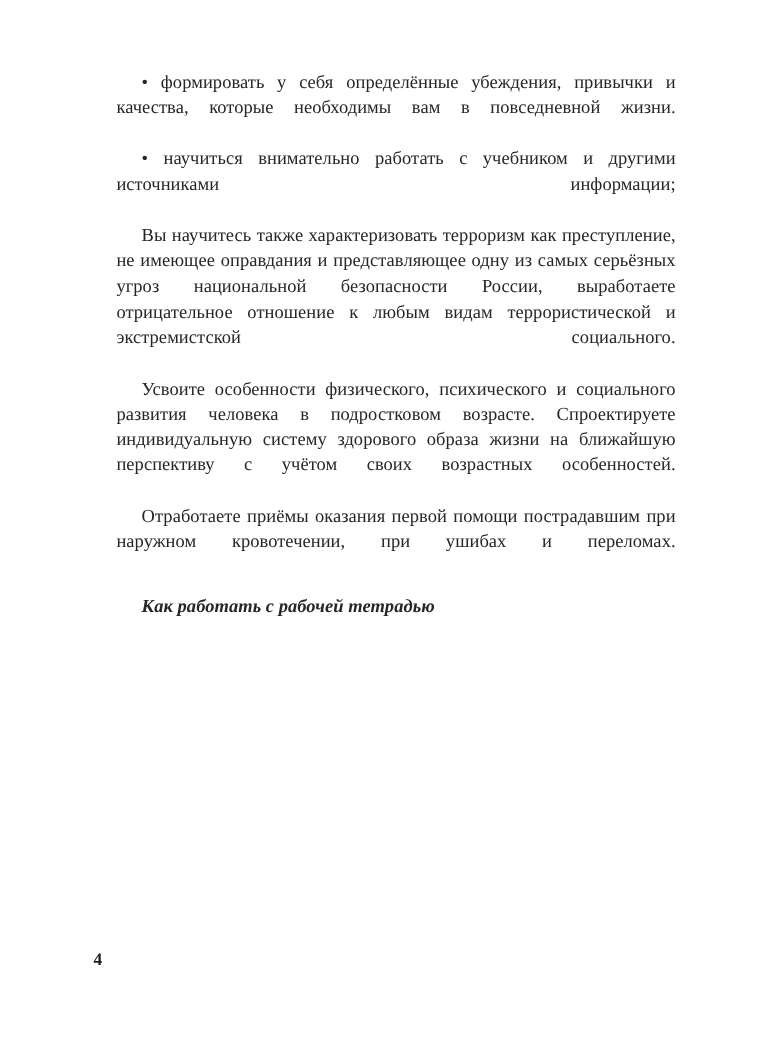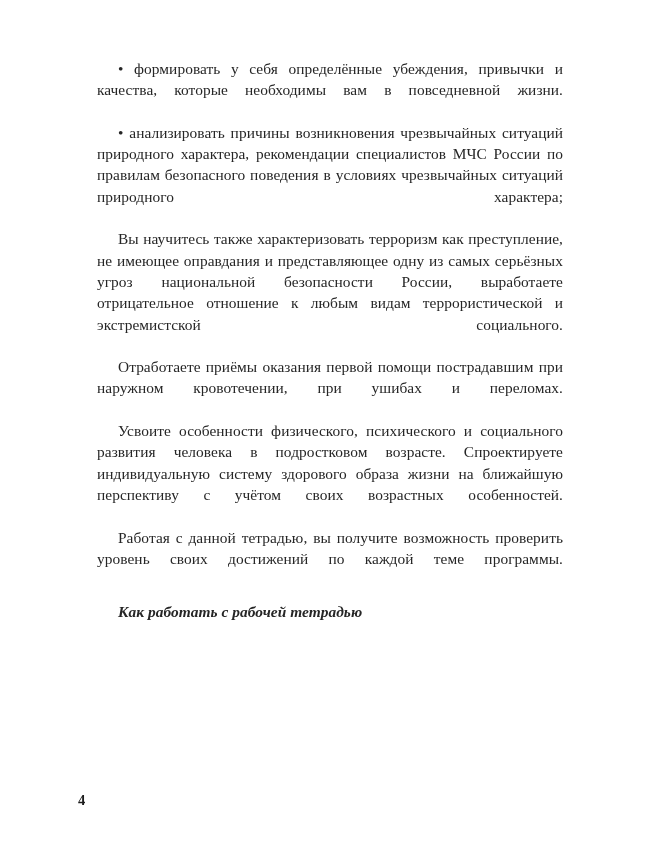--- a/index.html
+++ b/index.html
@@ -76,24 +76,23 @@
   }
 </style>
 </head>
 <body>
 
 <div class="page">
 
   <div class="text-column">
 
   <p class="para bullet">• формировать у себя определённые убеждения, привычки и качества, которые необходимы вам в повседневной жизни.</p>
-      <p class="para bullet">• анализировать причины возникновения чрезвычайных ситуаций природного характера, рекомендации специалистов МЧС России по правилам безопасного поведения в условиях чрезвычайных ситуаций природного характера;</p>
+      <p class="para bullet">• научиться внимательно работать с учебником и другими источниками информации;</p>
       <p class="para">Вы научитесь также характеризовать терроризм как преступление, не имеющее оправдания и представляющее одну из самых серьёзных угроз национальной безопасности России, выработаете отрицательное отношение к любым видам террористической и экстремистской социального.</p>
+      <p class="para">Усвоите особенности физического, психического и социального развития человека в подростковом возрасте. Спроектируете индивидуальную систему здорового образа жизни на ближайшую перспективу с учётом своих возрастных особенностей.</p>
       <p class="para">Отработаете приёмы оказания первой помощи пострадавшим при наружном кровотечении, при ушибах и переломах.</p>
-      <p class="para">Усвоите особенности физического, психического и социального развития человека в подростковом возрасте. Спроектируете индивидуальную систему здорового образа жизни на ближайшую перспективу с учётом своих возрастных особенностей.</p>
-      <p class="para">Работая с данной тетрадью, вы получите возможность проверить уровень своих достижений по каждой теме программы.</p>
       <div class="spacer-before-heading"></div>
       <div class="heading">Как работать с рабочей тетрадью</div>
     </div>
 
   <div class="page-number">4</div>
 
 </div>
 
 </body></html>

